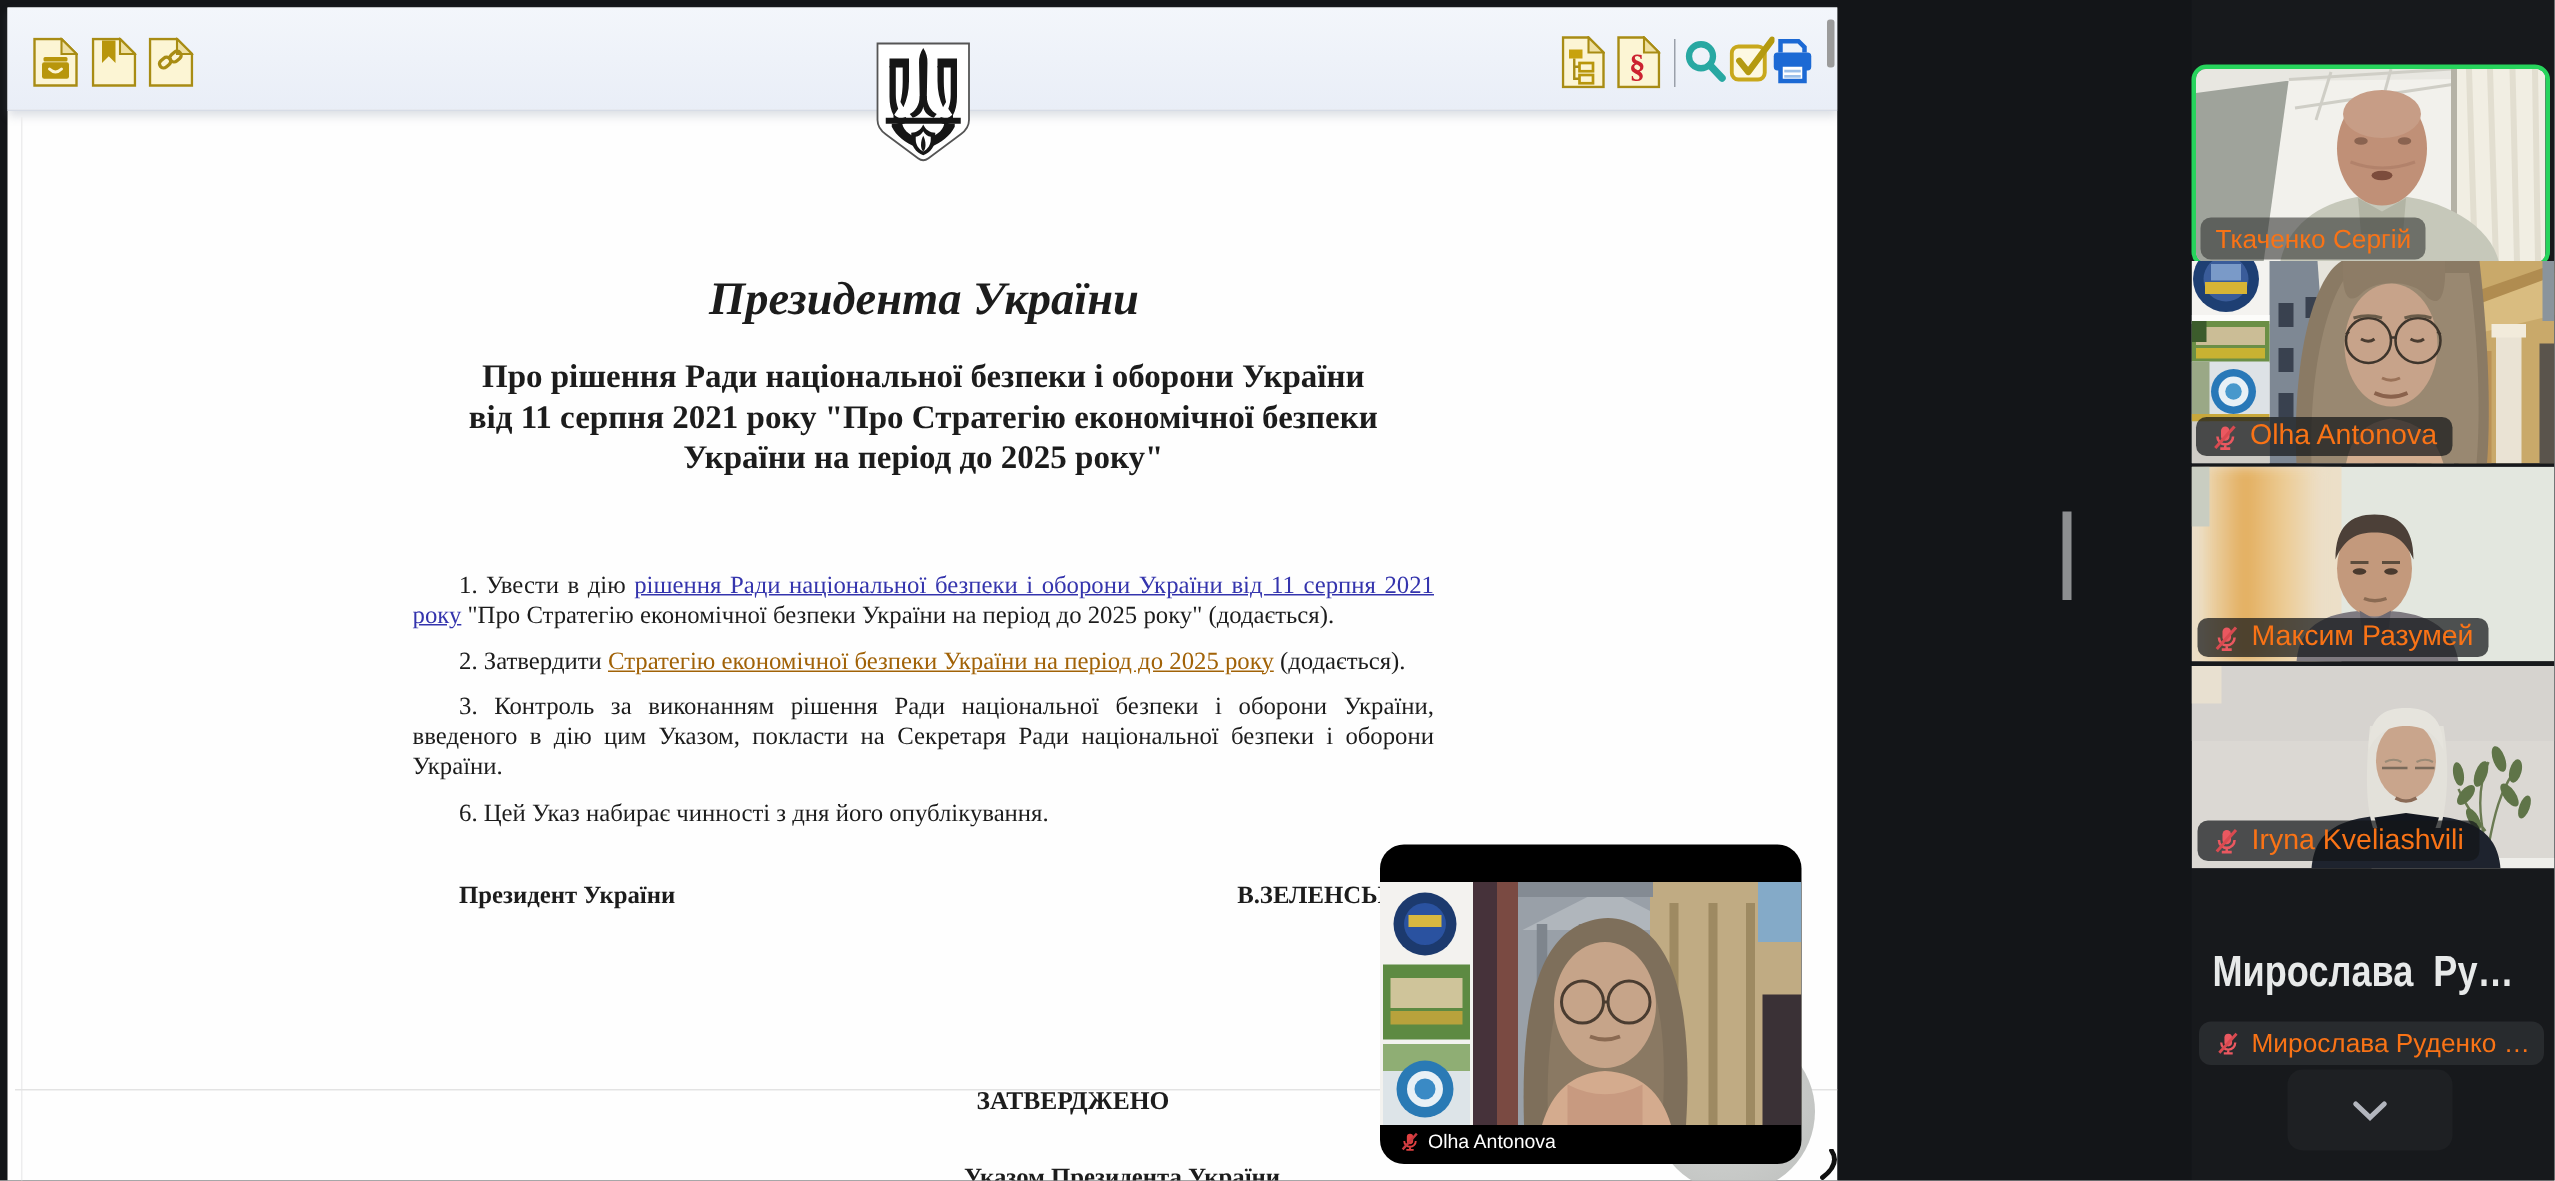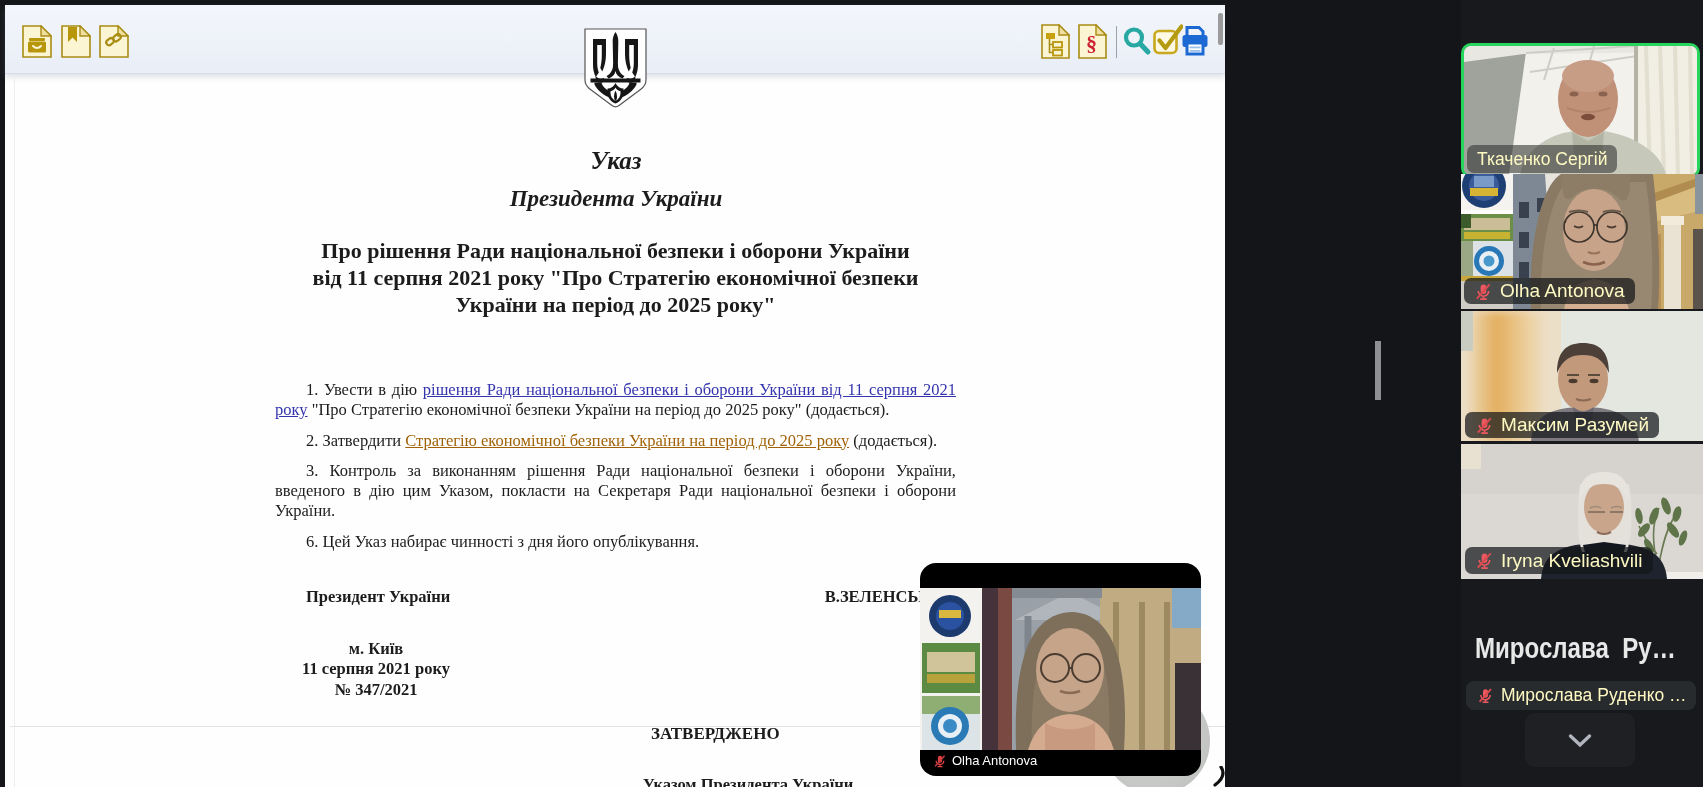--- a/index.html
+++ b/index.html
@@ -8,21 +8,21 @@
   
   #viewer{left:5px;top:5px;width:1220px;height:782px;background:#fefefe;}
   #toolbar{left:0;top:0;width:1220px;height:68px;background:linear-gradient(#f3f6fb,#e9eef7);border-bottom:1px solid #d7dce6;box-shadow:0 3px 6px rgba(120,130,150,.25);}
   .docicon{position:absolute;top:20px;width:30px;height:33px;}
   
   #tbsep{left:1111px;top:21px;width:1px;height:32px;background:#9aa0aa;}
   #scrollthumb{left:1213px;top:8px;width:5px;height:32px;background:#9b9b9b;border-radius:2px;}
   
   .ser{font-family:"Liberation Serif",serif;color:#1c1c1c;}
   #t-ukaz{left:0px;top:142.7px;width:1222px;text-align:center;font-size:25px;font-weight:bold;font-style:italic;line-height:25px;}
-  #t-prez{left:0px;top:180.7px;width:1222px;text-align:center;font-size:23px;font-weight:bold;font-style:italic;line-height:25px;}
+  #t-prez{left:0px;top:180.7px;width:1222px;text-align:center;font-size:31px;font-weight:bold;font-style:italic;line-height:25px;}
   #t-title{left:300px;top:231.6px;width:621px;text-align:center;font-size:22px;font-weight:bold;line-height:27.3px;}
   .body-p{left:270px;width:681px;font-size:16.5px;line-height:20px;text-align:justify;text-indent:31px;}
   .body-p a{color:#3434ad;}
   .body-p a.gr{color:#a16207;}
   #p1{top:345px;}
   #p2{top:374.9px;}
   #p3{top:425.6px;}
   #p4{top:456.1px;}
   #p5{top:526.9px;}
   #sigrow{left:270px;top:582.3px;width:681px;font-size:16.5px;font-weight:bold;line-height:20px;}
@@ -34,21 +34,21 @@
   
   #gap{left:1225px;top:0;width:236px;height:787px;background:#131518;}
   #divhandle{left:1375px;top:341px;width:6px;height:59px;background:#8d8f91;}
   
   #vcol{left:1461px;top:0;width:242px;height:787px;background:#17191c;}
   .tile{position:absolute;left:0;width:242px;overflow:hidden;}
   #t1{top:43px;height:129px;border:3px solid #27d45c;border-radius:10px;left:0;width:233px;}
   #t2{top:174px;height:135px;}
   #t3{top:311px;height:130px;}
   #t4{top:443.5px;height:135px;}
-  .nlabel{position:absolute;background:rgba(20,22,25,.72);border-radius:7px;color:#fef9c3;font-size:16px;display:flex;align-items:center;white-space:nowrap;overflow:hidden;padding:0 10px;height:24px;}
+  .nlabel{position:absolute;background:rgba(20,22,25,.72);border-radius:7px;color:#f97316;font-size:16px;display:flex;align-items:center;white-space:nowrap;overflow:hidden;padding:0 10px;height:24px;}
   .mic{width:17px;height:17px;margin-right:7px;flex:0 0 auto;}
   #bigname{left:1475px;top:631.5px;width:260px;color:#e7e9e9;font-size:29px;font-weight:bold;white-space:nowrap;transform:scaleX(.83);transform-origin:0 0;}
   #lbl5{left:1466px;top:681px;width:208px;height:29px;font-size:17.5px;border-radius:8px;background:rgba(42,44,48,.92);padding:0 11px;}
   #chevbtn{left:1525px;top:713px;width:110px;height:54px;background:#1e2023;border-radius:10px;display:flex;align-items:center;justify-content:center;}
   
   #greycirc{left:1102px;top:687px;width:108px;height:108px;border-radius:50%;background:radial-gradient(circle at 42% 42%, #d6d8d6, #bcbebc);}
   #overlay{left:920px;top:563px;width:281px;height:213px;background:#000;border-radius:16px;overflow:hidden;}
   #ovl-video{position:absolute;left:0;top:25px;width:281px;height:162px;}
   #ovl-label{position:absolute;left:13px;bottom:8px;color:#fff;font-size:13px;display:flex;align-items:center;gap:5px;}
 </style>
@@ -121,29 +121,27 @@
       <path d="M45.2,16 L41,16 L41,26 C41,32.5 42.3,38.5 44.7,43.5 L46.7,40 C45.7,36 45.2,31 45.2,26.5 Z"></path>
       <path d="M51.2,48 C49.2,50.8 46.2,51.5 43.2,50 L41.7,52.8 C44.7,55.3 48.2,55.3 50.7,53.3 C51.4,51.5 51.5,49.8 51.2,48 Z"></path>
       <path d="M6.5,50.5 H56.5 V54.5 H6.5 Z"></path>
       <path d="M10.5,54.5 L17.5,54.5 C18,57 19.5,59.3 22,61 L27,64.5 L27,70 C19.5,67.5 13.5,62.5 10.5,56.5 Z"></path>
       <path d="M52.5,54.5 L45.5,54.5 C45,57 43.5,59.3 41,61 L36,64.5 L36,70 C43.5,67.5 49.5,62.5 52.5,56.5 Z"></path>
       <path d="M31.5,55 C33,58.5 36,60.5 39.5,60.5 L39.5,64 C39.5,69.5 36.5,73.5 31.5,75.5 C26.5,73.5 23.5,69.5 23.5,64 L23.5,60.5 C27,60.5 30,58.5 31.5,55 Z"></path>
     </g>
     <path fill="#fff" d="M31.5,59.5 C32.5,61.5 34.5,63 36.5,63.2 L36.5,65 C36.5,68.5 34.5,71.5 31.5,73 C28.5,71.5 26.5,68.5 26.5,65 L26.5,63.2 C28.5,63 30.5,61.5 31.5,59.5 Z"></path>
     <path fill="#161616" d="M31.5,62.5 C32.5,64.5 33,66.5 33,68.5 C33,70.5 32.5,72 31.5,73 C30.5,72 30,70.5 30,68.5 C30,66.5 30.5,64.5 31.5,62.5 Z"></path>
   </svg>
-  <div class="abs ser" id="t-ukaz">Указ</div>
   <div class="abs ser" id="t-prez">Президента України</div>
   <div class="abs ser" id="t-title">Про рішення Ради національної безпеки і оборони України від 11 серпня 2021 року "Про Стратегію економічної безпеки України на період до 2025 року"</div>
   <div class="abs ser body-p" id="p2">1. Увести в дію <a href="#">рішення Ради національної безпеки і оборони України від 11 серпня 2021 року</a> "Про Стратегію економічної безпеки України на період до 2025 року" (додається).</div>
   <div class="abs ser body-p" id="p3">2. Затвердити <a class="gr" href="#">Стратегію економічної безпеки України на період до 2025 року</a> (додається).</div>
   <div class="abs ser body-p" id="p4">3. Контроль за виконанням рішення Ради національної безпеки і оборони України, введеного в дію цим Указом, покласти на Секретаря Ради національної безпеки і оборони України.</div>
   <div class="abs ser body-p" id="p5">6. Цей Указ набирає чинності з дня його опублікування.</div>
   <div class="abs ser" id="sigrow"><span style="margin-left:31px">Президент України</span><span id="sig-r">В.ЗЕЛЕНСЬКИЙ</span></div>
-  <div class="abs ser" id="dateblk">м. Київ<br>11 серпня 2021 року<br>№ 347/2021</div>
   <div class="abs" id="pagesep"></div>
   <div class="abs ser" id="zatv">ЗАТВЕРДЖЕНО</div>
   <div class="abs ser" id="ukazom">Указом Президента України</div>
 </div>
 <div class="abs" id="gap"></div>
 <div class="abs" id="divhandle"></div>
 <div class="abs" id="vcol">
   <div class="tile" id="t1">
     <svg width="233" height="129" viewBox="0 0 233 129">
       <rect width="233" height="129" fill="#f2f1ec"></rect>

